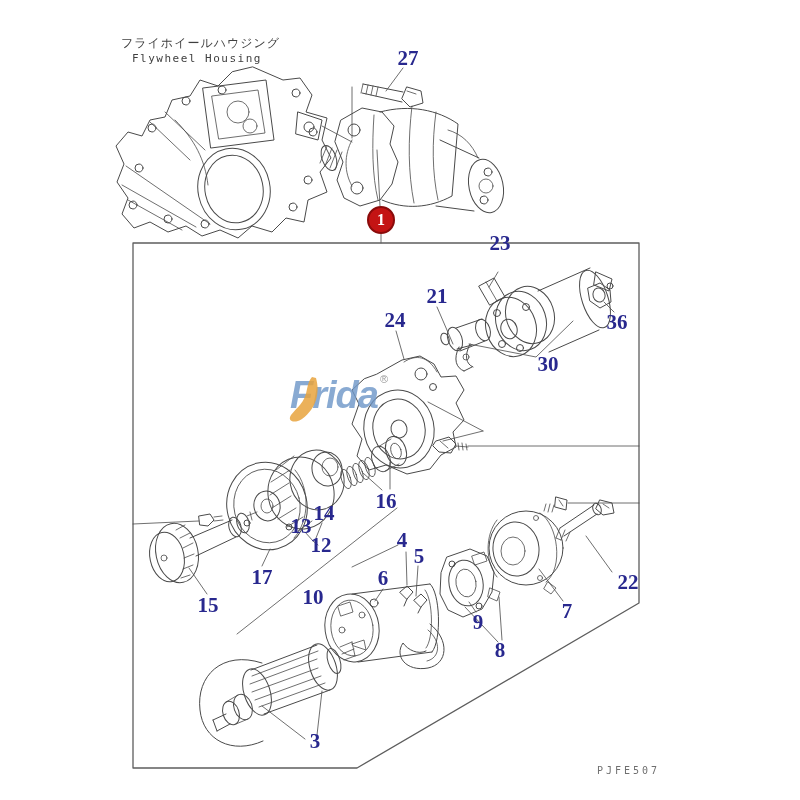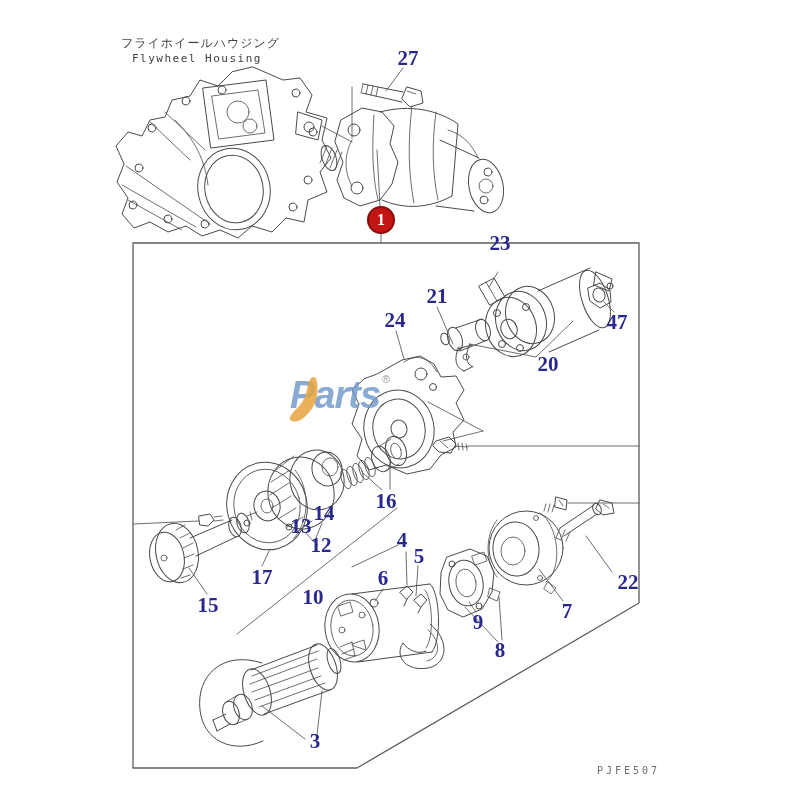--- a/index.html
+++ b/index.html
@@ -295,36 +295,36 @@
       <path class="thin" d="M 603,504 L 609,508"></path>
       <ellipse cx="597" cy="509" rx="4" ry="6" transform="rotate(-20 597 509)"></ellipse>
       <path d="M 594,505 L 560,528 M 597,514 L 564,536"></path>
       <path class="thin" d="M 560,528 L 556,538 M 565,530 L 561,540 M 570,532 L 566,541 M 556,538 L 561,540"></path>
       <path class="thin" d="M 612,572 L 586,536"></path>
       <path class="thin" d="M 563,601 L 539,569"></path>
     </g>
   </svg>
 
   <div class="watermark">
+    <span>Frida</span>
     <svg class="swoosh" viewBox="0 0 38 48">
       <path d="M30,2 C34,16 31,32 16,43 C8,48 1,45 5,39 C11,31 19,27 21,13 C22,7 24,3 26,1 Z" fill="var(--wm-orange)" opacity="0.85" stroke="none"></path>
     </svg>
-    <span>Parts</span>
     <span class="reg">®</span>
   </div>
 
   <div class="assembly-badge" id="assembly-badge" style="left: 381px; top: 220px;">1</div>
 
   <div id="labels-layer">
       <div class="part-label" style="left: 408px; top: 58px;">27</div>
       <div class="part-label" style="left: 500px; top: 243px;">23</div>
       <div class="part-label" style="left: 437px; top: 296px;">21</div>
       <div class="part-label" style="left: 395px; top: 320px;">24</div>
-      <div class="part-label" style="left: 617px; top: 322px;">47</div>
-      <div class="part-label" style="left: 548px; top: 364px;">20</div>
+      <div class="part-label" style="left: 617px; top: 322px;">36</div>
+      <div class="part-label" style="left: 548px; top: 364px;">30</div>
       <div class="part-label" style="left: 386px; top: 501px;">16</div>
       <div class="part-label" style="left: 324px; top: 513px;">14</div>
       <div class="part-label" style="left: 301px; top: 526px;">13</div>
       <div class="part-label" style="left: 321px; top: 545px;">12</div>
       <div class="part-label" style="left: 402px; top: 540px;">4</div>
       <div class="part-label" style="left: 419px; top: 556px;">5</div>
       <div class="part-label" style="left: 262px; top: 577px;">17</div>
       <div class="part-label" style="left: 383px; top: 578px;">6</div>
       <div class="part-label" style="left: 614px; top: 582px; margin-left: 14px;">22</div>
       <div class="part-label" style="left: 313px; top: 597px;">10</div>

